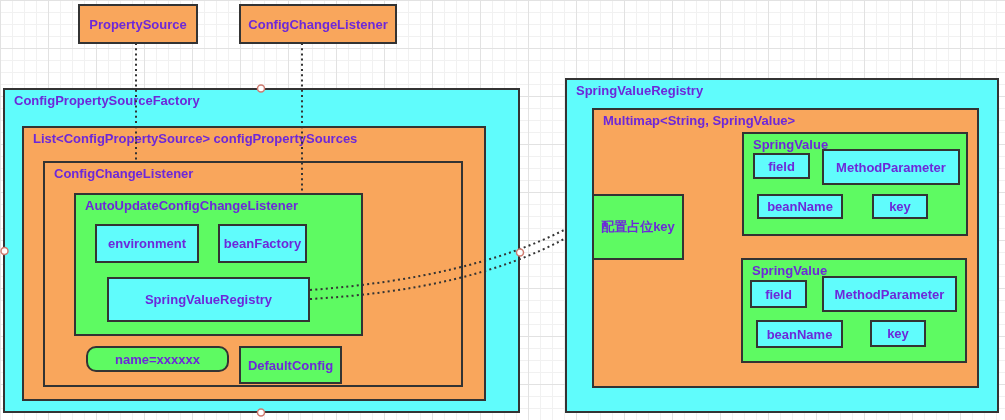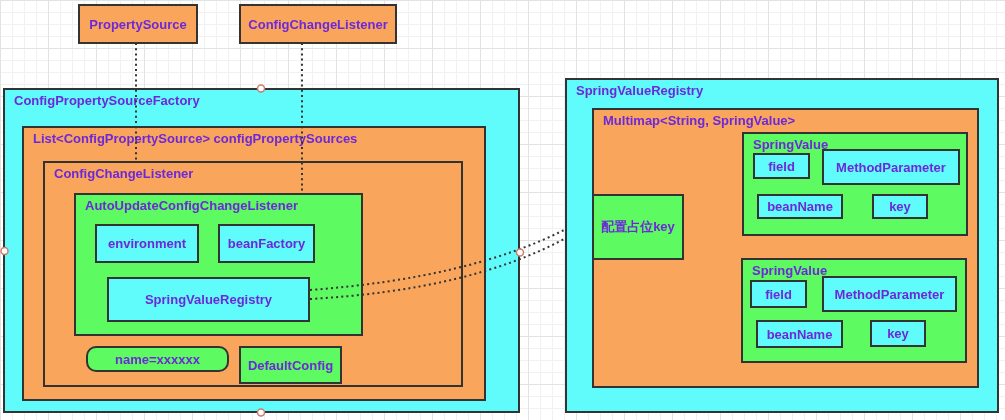--- a/index.html
+++ b/index.html
@@ -78,21 +78,21 @@
   <div class="node fill-orange" style="left:43px;top:161px;width:420px;height:226px;">
     <span class="container-title">ConfigChangeListener</span>
   </div>
 
   <div class="node fill-green" style="left:74px;top:193px;width:289px;height:143px;">
     <span class="container-title">AutoUpdateConfigChangeListener</span>
   </div>
 
   <div class="node fill-cyan leaf" style="left:95px;top:224px;width:104px;height:39px;">environment</div>
 
-  <div class="node fill-cyan leaf" style="left:218px;top:224px;width:97px;height:39px;">beanFactory</div>
+  <div class="node fill-cyan leaf" style="left:218px;top:224px;width:89px;height:39px;">beanFactory</div>
 
   <div class="node fill-cyan leaf" style="left:107px;top:277px;width:203px;height:45px;">SpringValueRegistry</div>
 
   <div class="node fill-green leaf" style="left:86px;top:346px;width:143px;height:26px;border-radius:10px;">name=xxxxxx</div>
 
   <div class="node fill-green leaf" style="left:239px;top:346px;width:103px;height:38px;">DefaultConfig</div>
 
   <div class="node fill-cyan" style="left:565px;top:78px;width:434px;height:335px;">
     <span class="container-title">SpringValueRegistry</span>
   </div>

